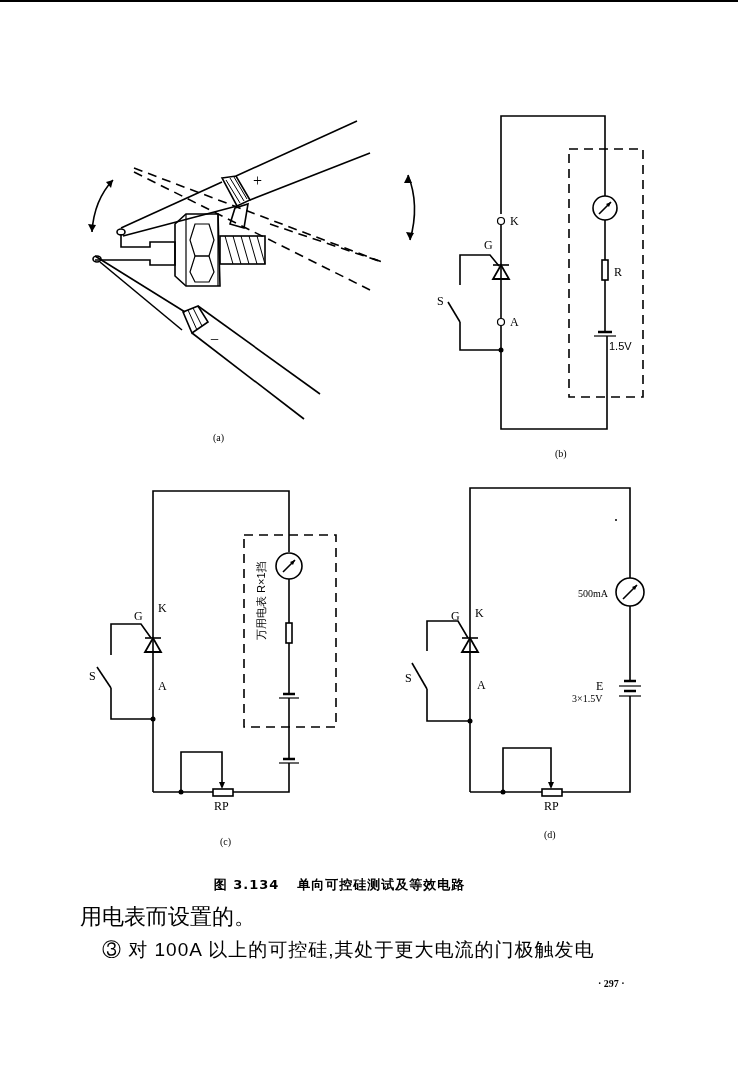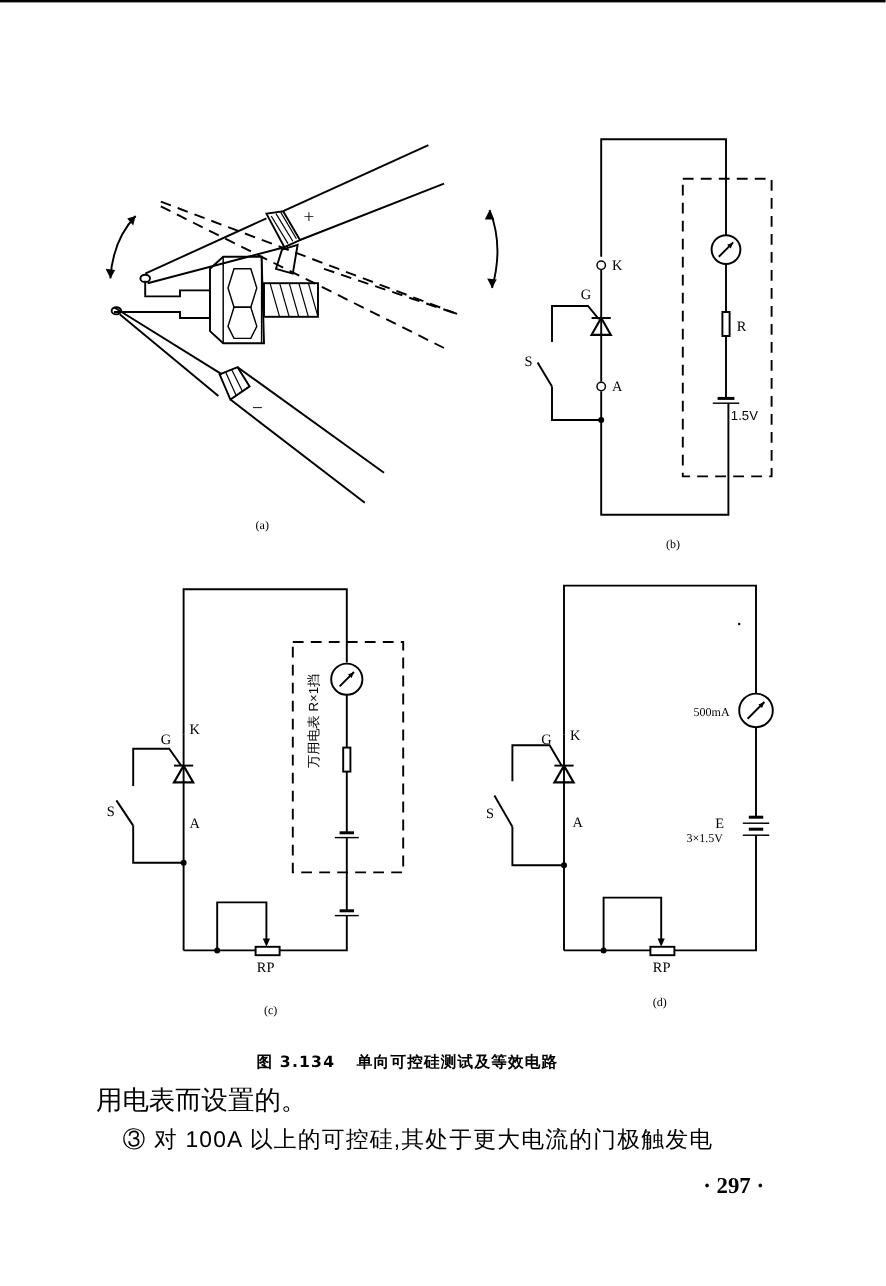--- a/index.html
+++ b/index.html
@@ -6,21 +6,21 @@
   body { width: 738px; height: 1072px; position: relative; overflow: hidden; font-family: "DejaVu Serif", serif; color: #000; }
   .topbar { position: absolute; left: 0; top: 0; width: 738px; height: 2px; background: #000; }
   svg.fig { position: absolute; left: 0; top: 0; }
   .lbl { font-family: "Liberation Serif", serif; font-size: 12px; fill: #000; }
   .lbl-sm { font-family: "Liberation Serif", serif; font-size: 10px; fill: #000; }
   .lbl-b { font-family: "Liberation Sans", sans-serif; font-size: 11px; fill: #000; }
   .caption { position: absolute; left: 0; width: 679px; top: 876px; text-align: center; font-family: "DejaVu Sans", sans-serif; font-weight: bold; font-size: 13px; letter-spacing: 1px; }
   .caption .num { margin-right: 18px; }
   .para1 { position: absolute; left: 80px; top: 902px; font-family: "DejaVu Serif", serif; font-size: 22px; }
   .para2 { position: absolute; left: 102px; top: 937px; font-family: Liberation Sans, sans-serif; font-size: 19px; letter-spacing: 1px; }
-  .pagenum { position: absolute; left: 586px; top: 978px; font-family: "Liberation Serif", serif; font-size: 19px; font-weight: bold; }
+  .pagenum { position: absolute; left: 598px; top: 978px; font-family: "Liberation Serif", serif; font-size: 10px; font-weight: bold; }
   .w { stroke: #000; stroke-width: 1.6; fill: none; }
   .wt { stroke: #000; stroke-width: 1.2; fill: none; }
   .dash { stroke: #000; stroke-width: 1.6; fill: none; stroke-dasharray: 9 6; }
   .hatch { stroke: #000; stroke-width: 1; }
 </style>
 </head>
 <body>
 
 <div class="topbar"></div>
 

